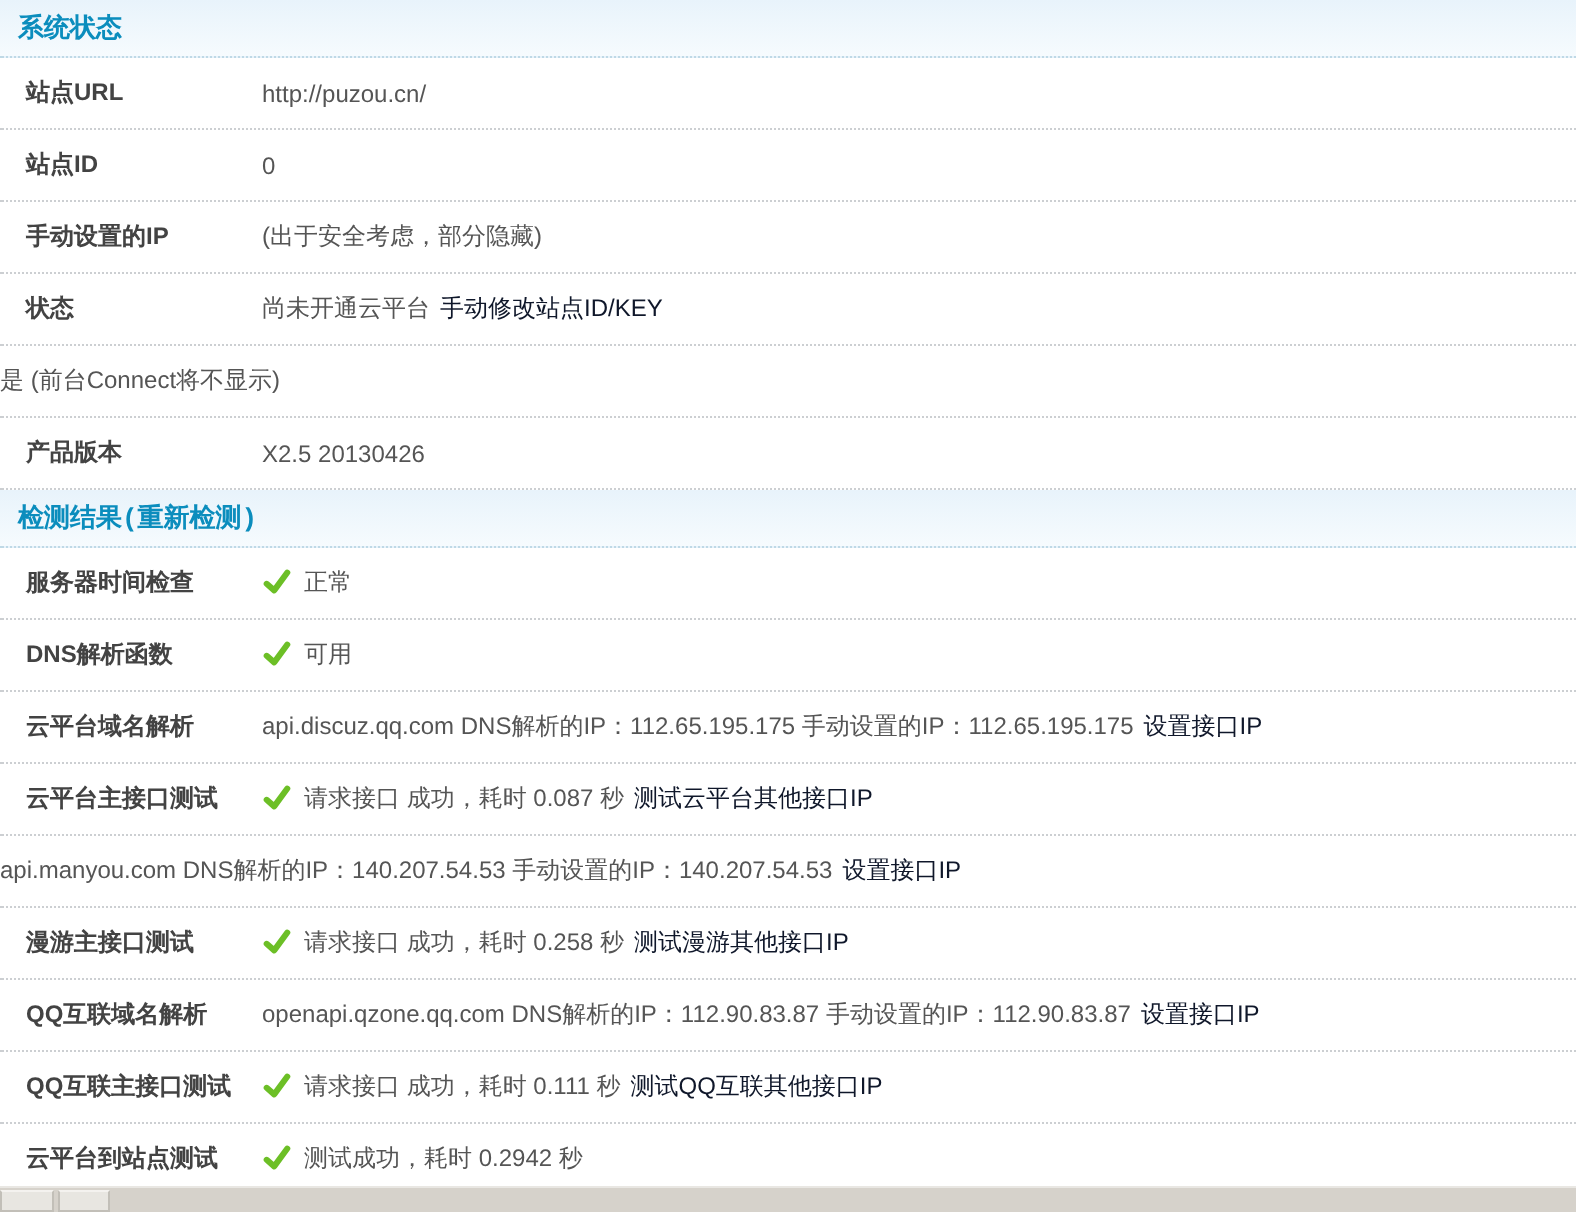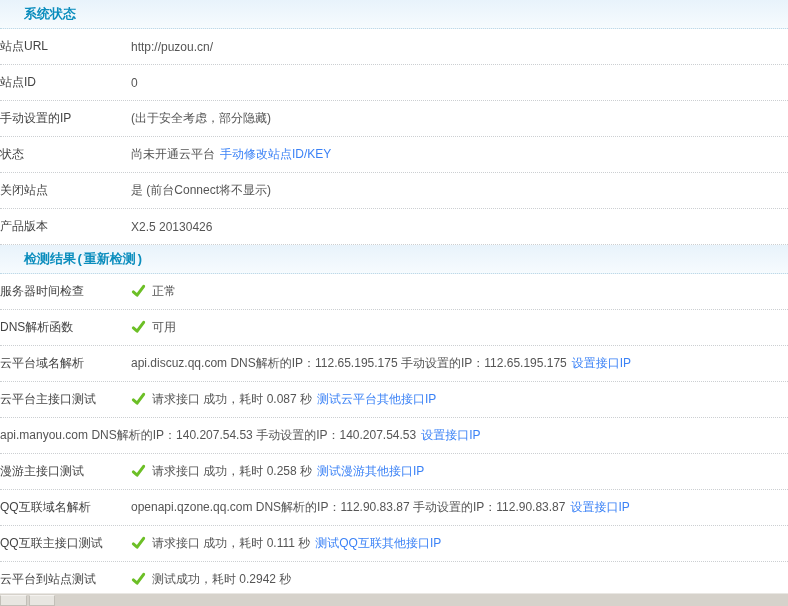--- a/index.html
+++ b/index.html
@@ -3,39 +3,39 @@
 <meta charset="utf-8">
 <style>
   * { margin:0; padding:0; box-sizing:border-box; }
   html,body { background:#fff; }
   body {
     width:788px; height:606px; overflow:hidden; position:relative;
     font-family:"Liberation Sans","DejaVu Sans",sans-serif;
     font-size:12px; color:#555;
   }
   .sec-header {
-    height:29px; padding-left:24px;
+    height:29px; padding-left:9px;
     display:flex; align-items:center;
     background:linear-gradient(#E8F3FB,#F6FBFE);
     border-bottom:1px dotted #BFD9E6;
     font-weight:bold; font-size:13px; color:#0B8DBD;
   }
   .sec-header a { color:#0B8DBD; text-decoration:none; cursor:pointer;font-family:Liberation Mono, monospace; }
   .row {
     height:36px; display:flex; align-items:center;
     border-bottom:1px dotted #CCCFD2; background:#fff;
   }
   .row-label {
-    flex:none; width:131px; padding-left:0;
-    font-weight:normal; color:#434343;
+    flex:none; width:131px; padding-left:13px;
+    font-weight:bold; color:#434343;
     white-space:nowrap;
   }
   .row-value { display:flex; white-space:nowrap; }
   .check { width:15px; height:15px; margin-right:6px; flex:none; }
-  a.lnk { color:#3b82f6; text-decoration:none; margin-left:5px; cursor:pointer; }
+  a.lnk { color:#0f172a; text-decoration:none; margin-left:5px; cursor:pointer; }
   .statusbar {
     position:absolute; left:0; bottom:0; width:788px; height:13px;
     background:#D6D2CB; border-top:1px solid #E9E7E3; z-index:5;
   }
   .sb-pane {
     position:absolute; top:1px; height:11px;
     background:#E8E6E1; border:1px solid #C2BFB8; border-top-color:#F4F2EF;
   }
   .sb-pane.p1 { left:0;  width:27px; }
   .sb-pane.p2 { left:29px; width:26px; }
@@ -70,21 +70,20 @@
 
 <div class="row">
   <div class="row-label">状态</div>
   <div class="row-value">
     <span>尚未开通云平台</span>
     <a class="lnk">手动修改站点ID/KEY</a>
   </div>
 </div>
 
 <div class="row">
-  <div class="row-label">关闭站点</div>
   <div class="row-value">
     <span>是 (前台Connect将不显示)</span>
   </div>
 </div>
 
 <div class="row">
   <div class="row-label">产品版本</div>
   <div class="row-value">
     <span>X2.5 20130426</span>
   </div>

